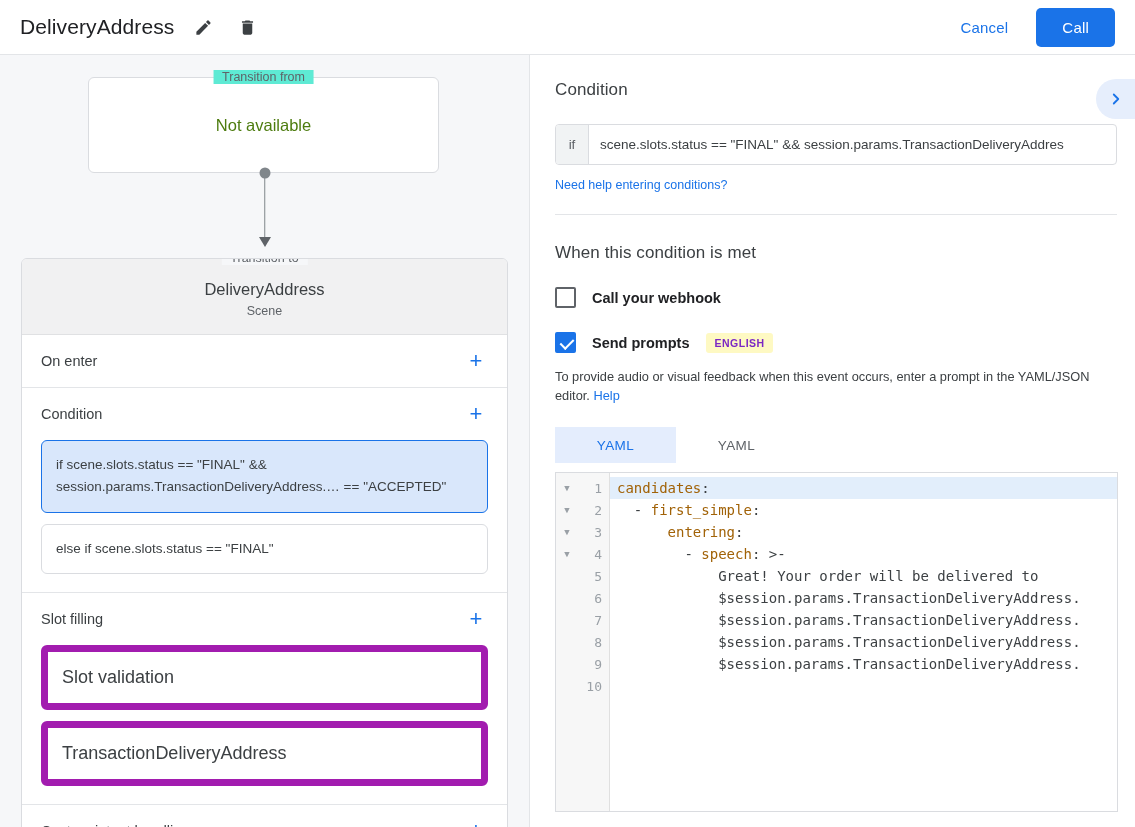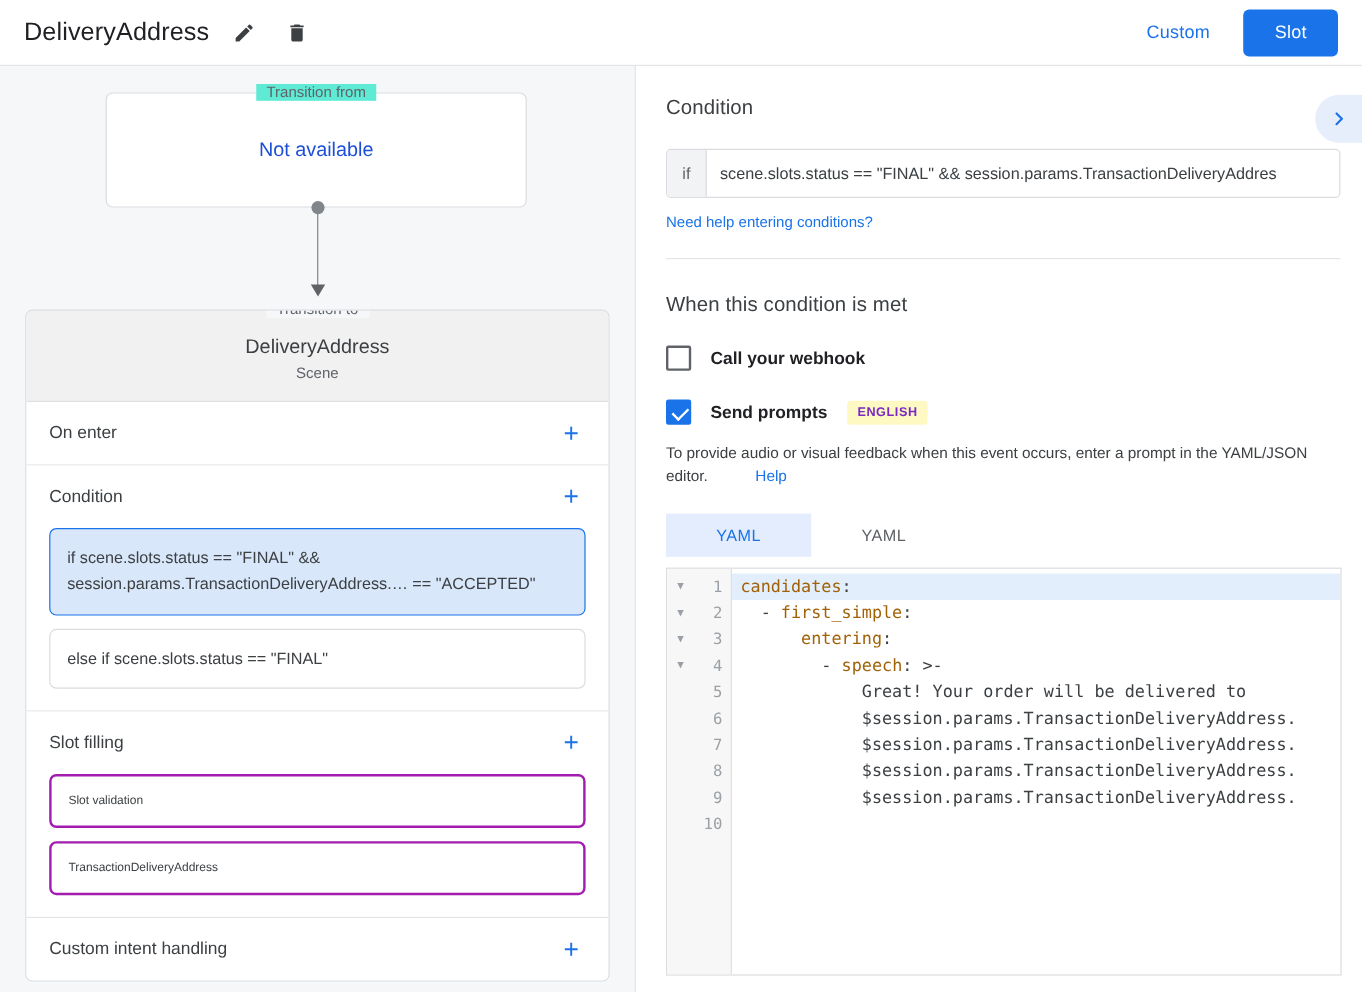--- a/index.html
+++ b/index.html
@@ -44,21 +44,21 @@
   .fieldset {
     position: relative; margin: 22px 90px 0 88px;
     border: 1px solid #dadce0; border-radius: 6px; background: #fff;
   }
   .fs-legend {
     position: absolute; top: -8px; left: 50%; transform: translateX(-50%);
     background: #5eead4; padding: 0 9px; font-size: 12.5px; color: #5f6368;
     white-space: nowrap;
   }
   .fs-from { height: 96px; display: flex; align-items: center; justify-content: center; }
-  .fs-from .val { font-size: 16.5px; color: #1d4ed8; }
+  .fs-from .val { font-size: 16.5px; color: #4d7c0f; }
 
   .connector { position: relative; height: 85px; margin-top: 0; }
   .conn-dot {
     position: absolute; left: 50%; top: 0px; transform: translate(-50%,-50%);
     width: 11px; height: 11px; border-radius: 50%; background: #80868b;
   }
   .conn-line {
     position: absolute; left: 50%; top: 0; transform: translateX(-50%);
     width: 1.5px; height: 66px; background: #80868b;
   }
@@ -95,22 +95,22 @@
     width: 24px; text-align: center; font-weight: 300;
   }
   .cond-card {
     border: 1px solid #dadce0; border-radius: 6px; background: #fff;
     padding: 13px 14px; font-size: 13.5px; color: #3c4043;
     line-height: 1.65; margin-bottom: 11px; cursor: pointer; word-break: break-word;
   }
   .cond-card.sel { background: #d9e7fb; border: 1.5px solid #1a73e8; }
   .sec-body { padding-bottom: 7px; }
   .item-card {
-    border: 2px solid #a21caf; border-radius: 6px; background: #fff;
-    padding: 15px 14px; font-size: 10px; color: #3c4043;
+    border: 7px solid #a21caf; border-radius: 6px; background: #fff;
+    padding: 15px 14px; font-size: 18px; color: #3c4043;
     margin-bottom: 11px; cursor: pointer;
   }
 
   
   .rightpanel {
     position: absolute; left: 531px; top: 55px; width: 604px; height: 772px;
     background: #fff; overflow: hidden;
   }
   .rp-cond { padding: 25px 18px 0 24px; position: relative; }
   .rp-h { font-size: 17px; color: #3c4043; letter-spacing: .1px; }
@@ -156,21 +156,21 @@
   .chklabel { margin-left: 16px; font-size: 14.5px; color: #202124; font-weight: bold; }
   .badge {
     margin-left: 17px; background: #fef9c3; color: #7b28c4;
     font-size: 10.5px; padding: 4px 8px; border-radius: 3px;
     letter-spacing: .5px; font-weight: bold;
   }
   .desc {
     margin-top: 14px; font-size: 12.8px; color: #3c4043; line-height: 1.5;
     max-width: 570px;
   }
-  .desc a { color: #1a73e8; text-decoration: none; cursor: pointer; margin-left: 36px; }
+  .desc a { color: #1a73e8; text-decoration: none; cursor: pointer; }
 
   .tabs { display: flex; margin-top: 22px; }
   .tab {
     width: 121px; height: 36px; display: flex; align-items: center;
     justify-content: center; font-size: 13.5px; color: #5f6368;
     cursor: pointer; font-weight: 500; letter-spacing: .4px;
   }
   .tab.active { background: #e4edfd; color: #1a73e8; }
 
   .editor {
@@ -208,22 +208,22 @@
       <svg width="19" height="19" viewBox="0 0 24 24" fill="#3c4043">
           <path d="M3 17.25V21h3.75L17.81 9.94l-3.75-3.75L3 17.25zM20.71 7.04a1 1 0 0 0 0-1.41l-2.34-2.34a1 1 0 0 0-1.41 0l-1.83 1.83 3.75 3.75 1.83-1.83z"></path>
         </svg>
     </span>
     <span class="tb-icon">
       <svg width="19" height="19" viewBox="0 0 24 24" fill="#3c4043">
           <path d="M6 19c0 1.1.9 2 2 2h8c1.1 0 2-.9 2-2V7H6v12zM19 4h-3.5l-1-1h-5l-1 1H5v2h14V4z"></path>
         </svg>
     </span>
     <span class="tb-spacer"></span>
-    <button class="btn-cancel">Custom</button>
-    <button class="btn-save">Slot</button>
+    <button class="btn-cancel">Cancel</button>
+    <button class="btn-save">Call</button>
   </div>
 
   <div class="leftpanel">
 
     <div class="fieldset fs-from">
       <span class="fs-legend">Transition from</span>
       <span class="val">Not available</span>
     </div>
 
     <div class="connector">

